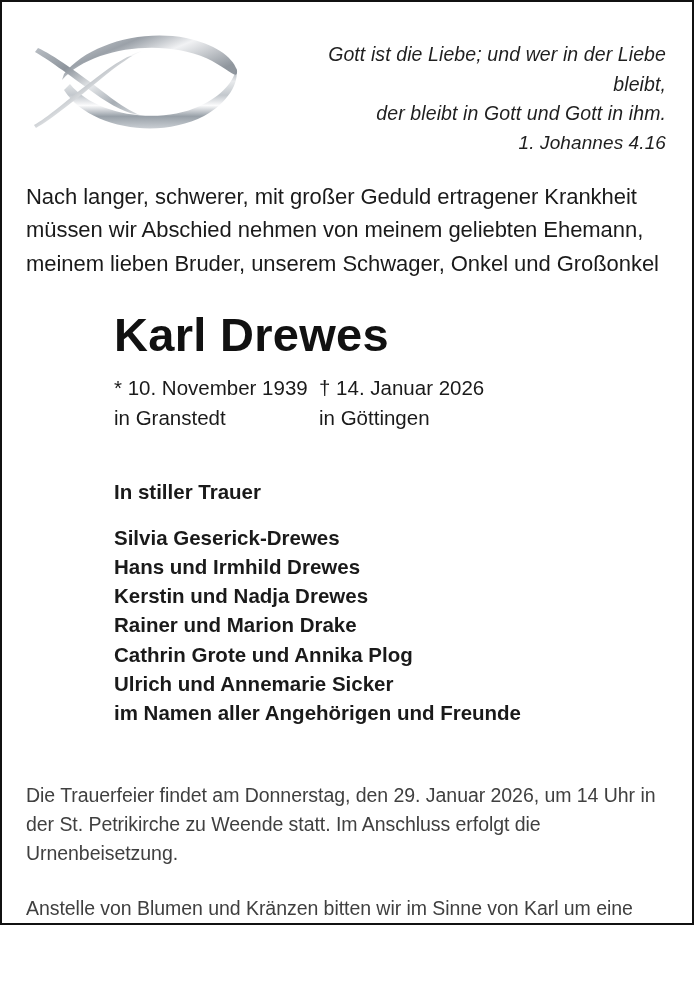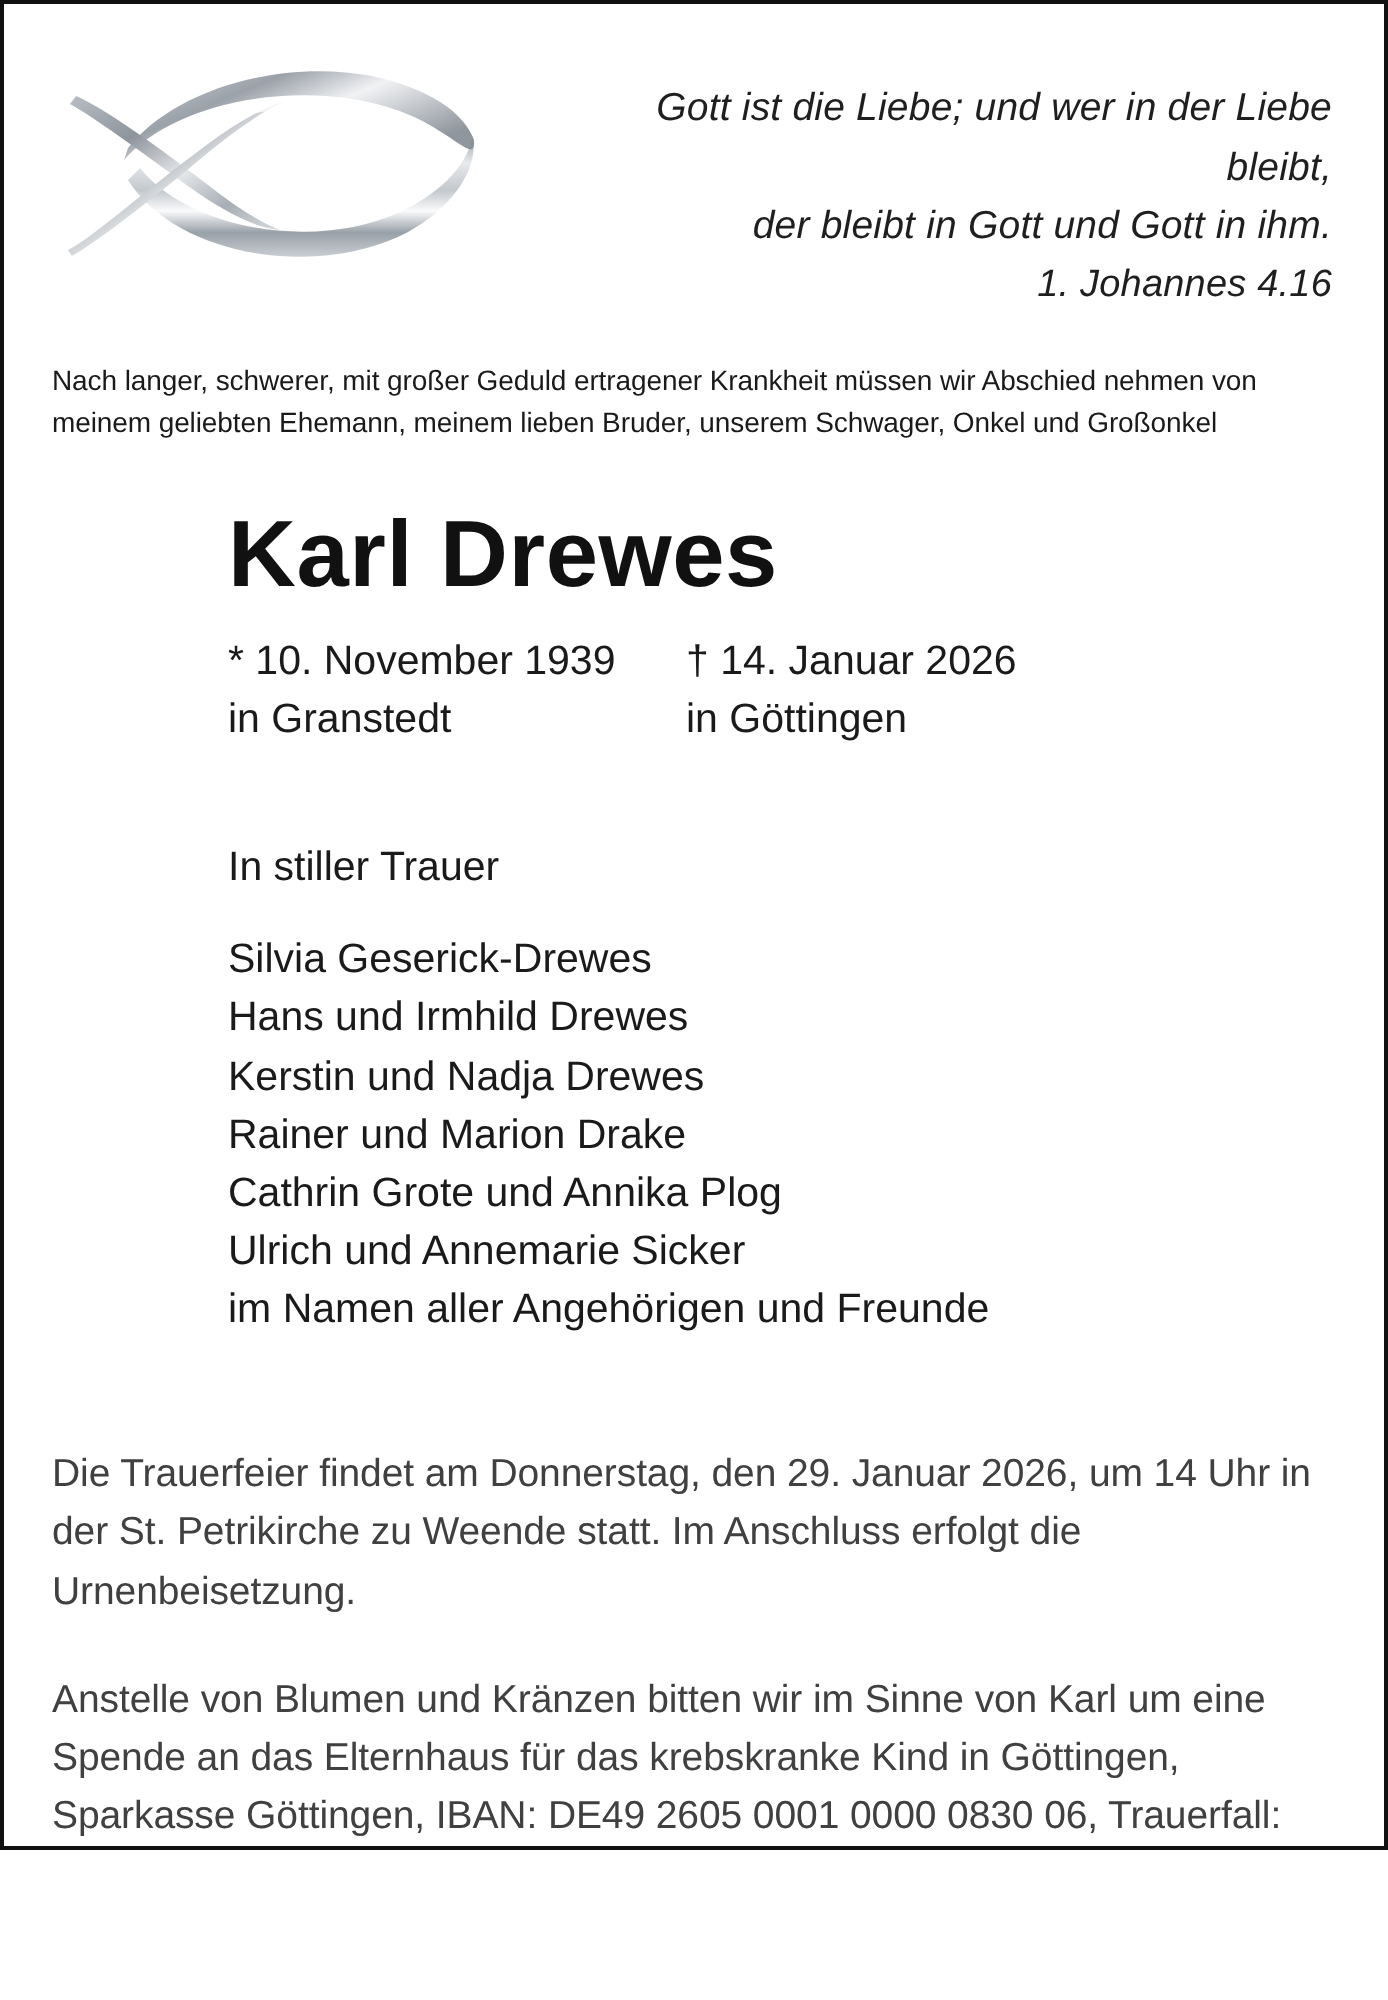--- a/index.html
+++ b/index.html
@@ -54,21 +54,21 @@
   .scripture .ref {
     display: block;
     margin-top: 0;
     font-style: italic;
     font-size: 19px;
   }
 
   
   .intro {
     padding: 22px 22px 0 24px;
-    font-size: 14px;
+    font-size: 22px;
     line-height: 1.52;
     color: #1a1a1a;
     letter-spacing: -0.05px;
   }
 
   
   .deceased-name {
     padding: 30px 0 0 112px;
     font-size: 47px;
     font-weight: 700;
@@ -77,34 +77,34 @@
     color: #111111;
   }
 
   
   .dates {
     display: flex;
     padding: 14px 0 0 112px;
     font-size: 20.5px;
     line-height: 1.42;
     color: #1a1a1a;
-    gap: 24px;
   }
   .dates .col {
     flex: 0 0 auto;
   }
   .dates .col.birth { width: 205px; }
   .dates .line { display: block; white-space: nowrap; }
 
   
   .mourning {
     padding: 50px 0 0 112px;
     font-size: 20.5px;
     line-height: 1.0;
     color: #1a1a1a;
+    font-weight: bold;
   }
   .mourning-title {
     margin-bottom: 21px;
   }
   .mourner {
     line-height: 1.42;
   }
 
   
   .closing {

